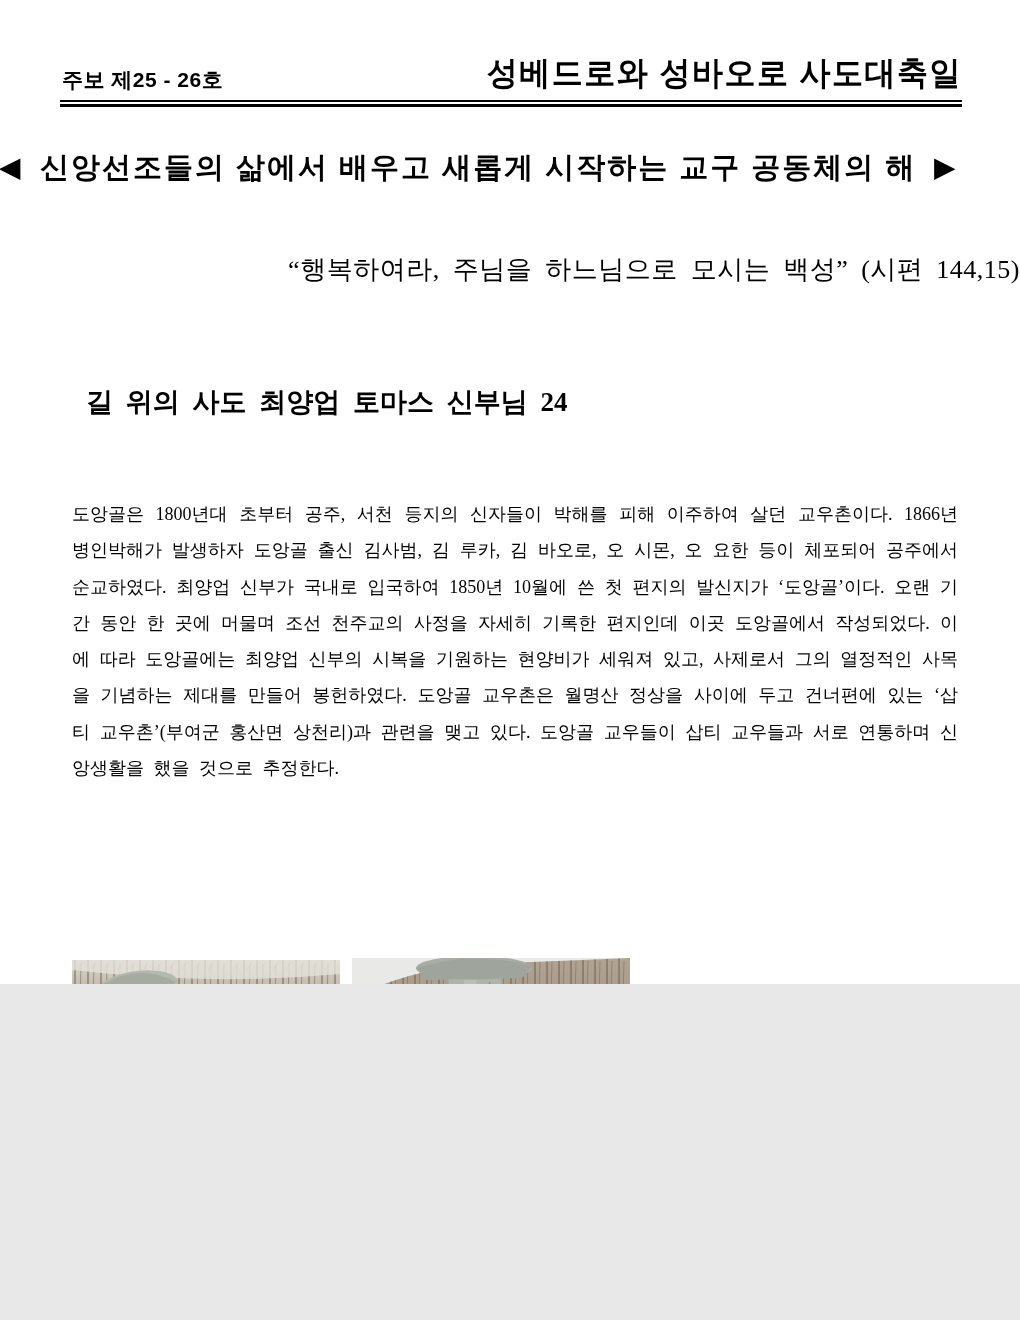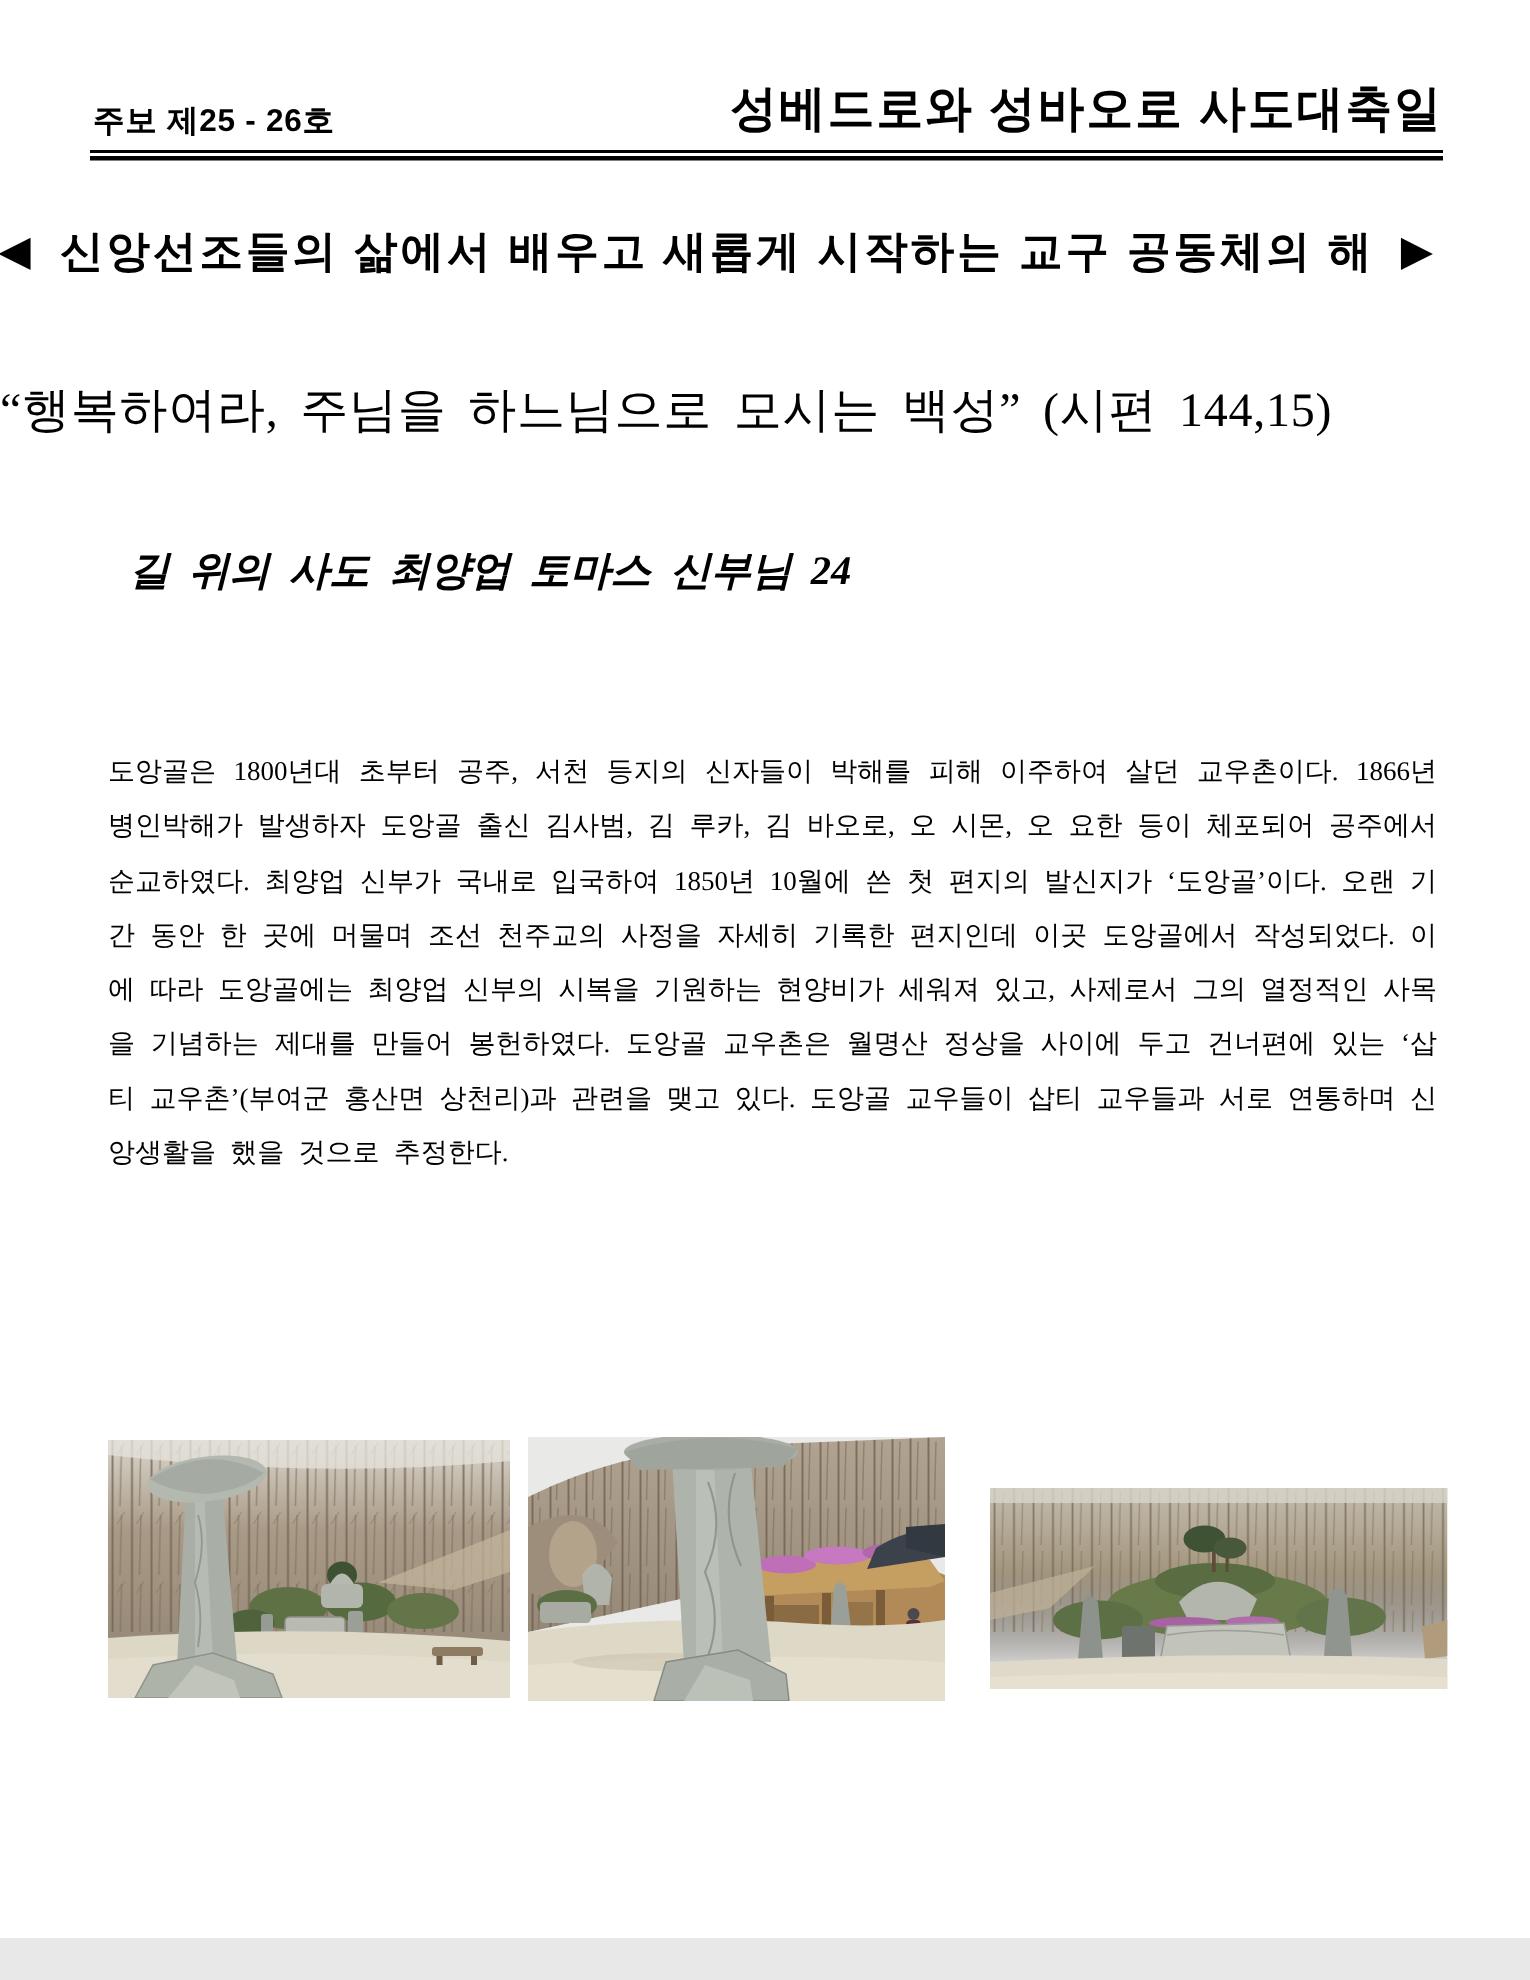--- a/index.html
+++ b/index.html
@@ -1,17 +1,17 @@
 <!DOCTYPE html>
 <html><head>
 <meta charset="utf-8">
 <style>
   html,body { margin:0; padding:0; background:#e8e8e8; }
   .page {
-    position:relative; width:1020px; height:1292px; margin:0 auto;
+    position:relative; width:1020px; height:984px; margin:0 auto;
     background:#ffffff; color:#000; overflow:hidden;
     font-family:"Liberation Serif", serif;
   }
   
   .header-row {
     position:absolute; left:62px; right:58px; top:52px;
     display:flex; justify-content:space-between; align-items:flex-end;
   }
   .issue-no, .issue-date {
     font-family:"Liberation Sans", sans-serif;
@@ -31,26 +31,26 @@
     position:absolute; left:0; right:0; top:148px;
     text-align:left; font-family:"Liberation Sans", sans-serif;
     font-weight:bold; font-size:29px; letter-spacing:2px; white-space:nowrap;
   }
   .banner .arrow { font-size:26px; vertical-align:1px; }
   .banner .arrow.left { margin-right:18px; }
   .banner .arrow.right { margin-left:18px; }
   
   .quote {
     position:absolute; left:0; right:0; top:252px;
-    text-align:left; font-size:32px; letter-spacing:0.5px; word-spacing:6px;
+    text-align:right; font-size:26px; letter-spacing:0.5px; word-spacing:6px;
   }
   
   .article-title {
-    position:absolute; left:86px; top:362px;
-    font-size:27px; font-weight:bold; word-spacing:6px;font-style:italic;
+    position:absolute; left:86px; top:384px;
+    font-size:27px; font-weight:bold; word-spacing:6px;
   }
   .article-subtitle {
     position:absolute; left:72px; top:434px;
     font-size:26px; word-spacing:5px;
   }
   .article-body {
     position:absolute; left:72px; top:496px; width:886px;
     font-size:18px; line-height:36.3px; text-align:justify;
     word-spacing:5px;
   }

